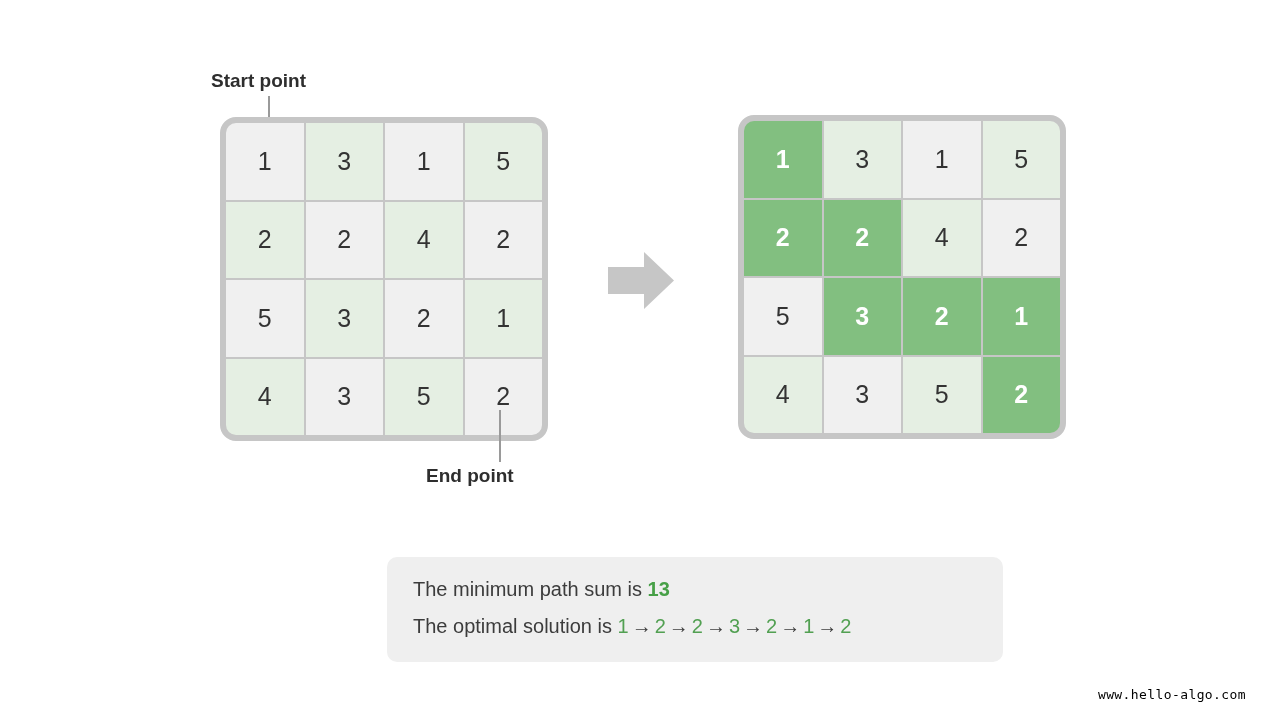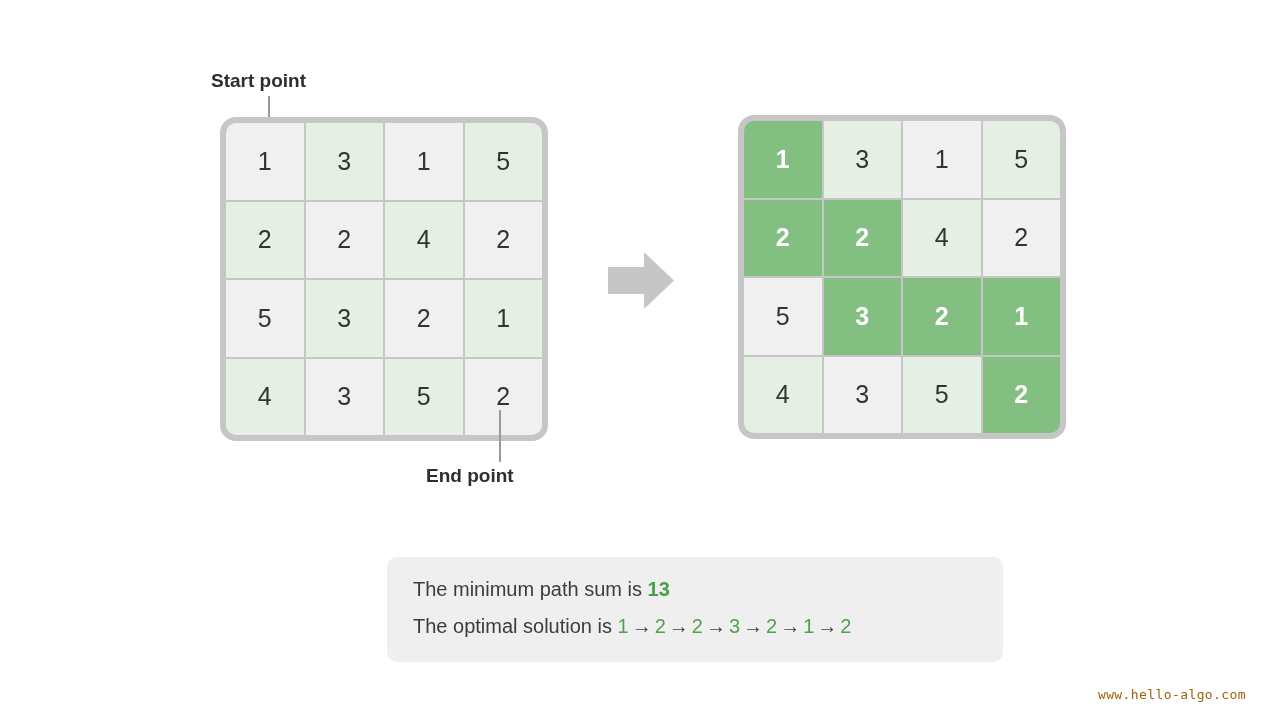--- a/index.html
+++ b/index.html
@@ -102,21 +102,21 @@
   .seq-num        { color: #52a052; }
   .seq-arrow      { color: #3c3c3c; padding: 0 3px; }
 
   
   #watermark {
     position: absolute;
     right: 34px;
     bottom: 18px;
     font-family: "DejaVu Sans Mono", monospace;
     font-size: 13px;
-    color: #a16207;
+    color: #000000;
     letter-spacing: 0.4px;
     margin-left: 24px;
   }
 </style>
 </head>
 <body>
 
 <div id="stage">
 
   <div class="point-label" id="label-start">Start point</div>

